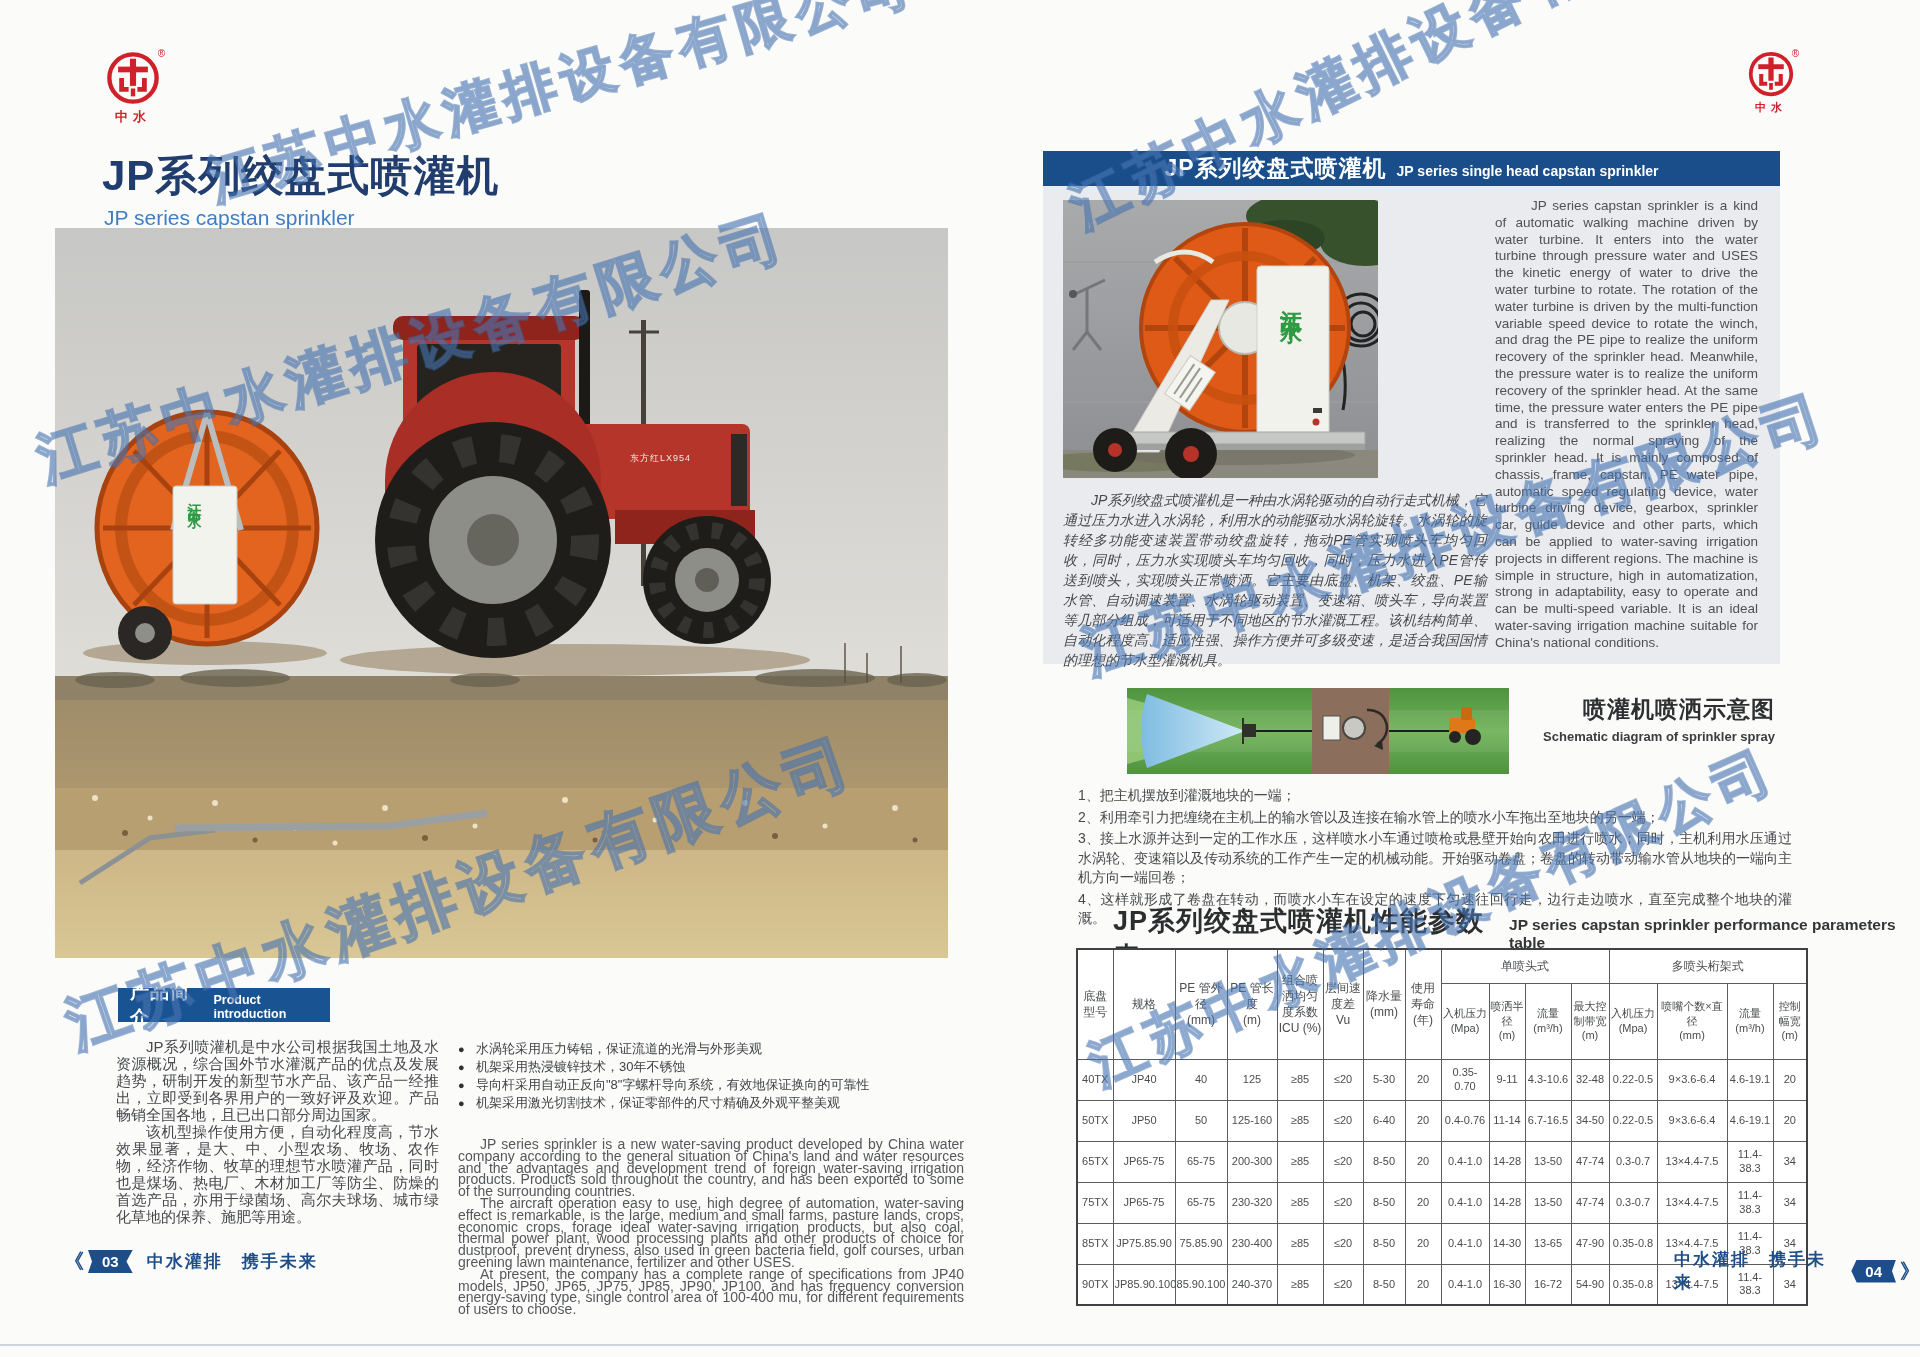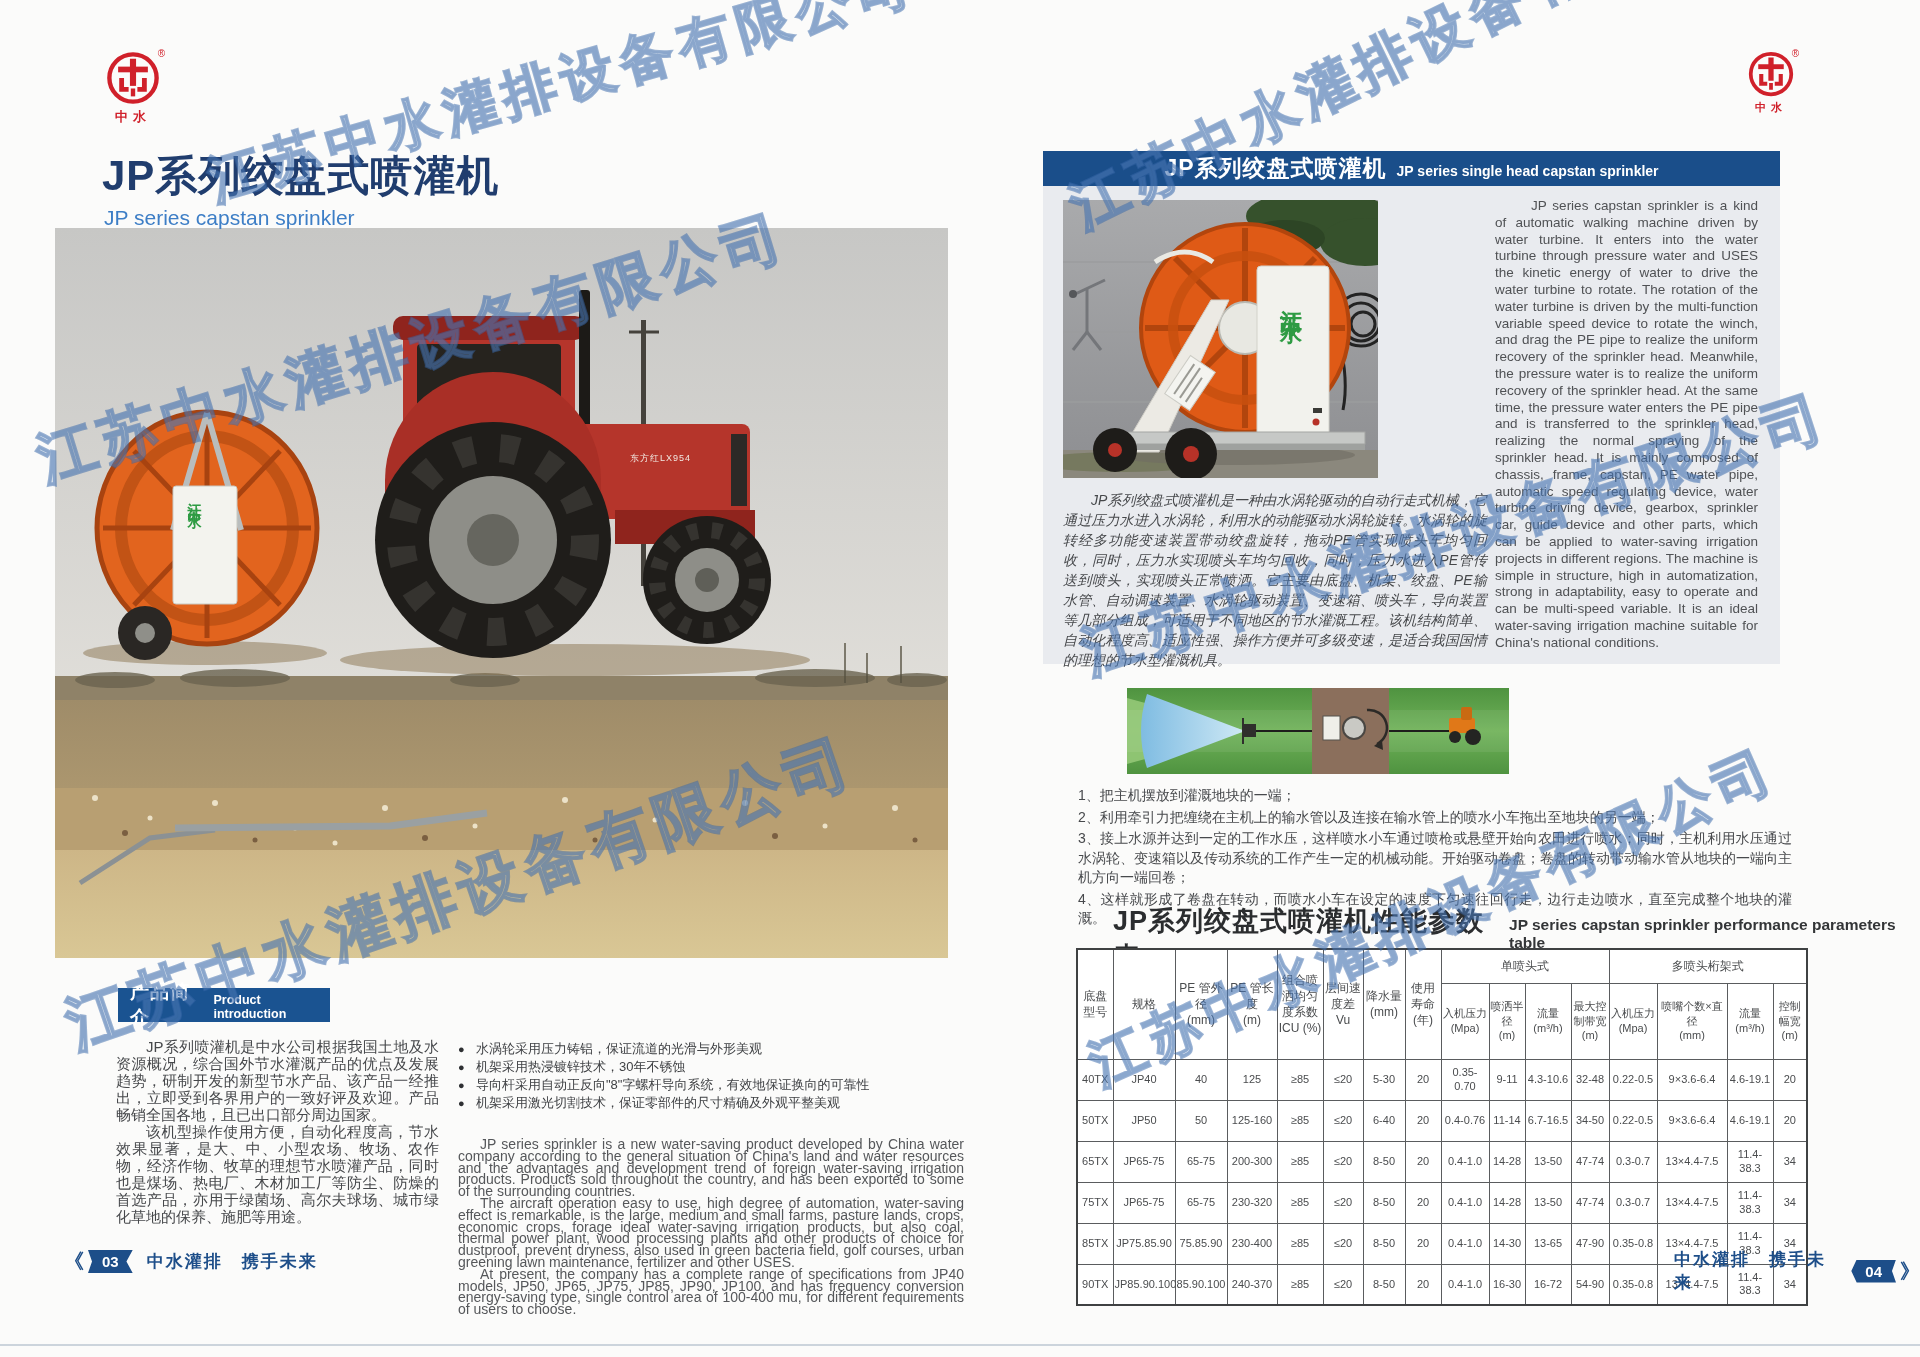--- a/index.html
+++ b/index.html
@@ -354,20 +354,24 @@
       <rect x="196" y="28" width="17" height="24" fill="#efefe9" stroke="#55524d"></rect>
       <circle cx="227" cy="40" r="11" fill="#c9c9c4" stroke="#4a4743" stroke-width="2"></circle>
       <path d="M240,22 a18,18 0 0 1 10,34" stroke="#2c2a27" stroke-width="2.5" fill="none"></path>
       <polygon points="247,58 255,52 256,62" fill="#2c2a27"></polygon>
       <line x1="262" y1="43" x2="322" y2="43" stroke="#1e1e1c" stroke-width="2"></line>
       <rect x="322" y="30" width="26" height="15" fill="#e07818" rx="2"></rect>
       <rect x="334" y="19" width="11" height="13" fill="#c96a12" rx="2"></rect>
       <circle cx="328" cy="49" r="6" fill="#242422"></circle>
         <circle cx="346" cy="49" r="8" fill="#242422"></circle>
     </svg>
+  </div>
+  <div class="abs" id="schematic-title">
+    <div class="zh">喷灌机喷洒示意图</div>
+    <div class="en">Schematic diagram of sprinkler spray</div>
   </div>
 
   <div class="abs" id="steps">
     <p>1、把主机摆放到灌溉地块的一端；</p>
     <p>2、利用牵引力把缠绕在主机上的输水管以及连接在输水管上的喷水小车拖出至地块的另一端；</p>
     <p>3、接上水源并达到一定的工作水压，这样喷水小车通过喷枪或悬壁开始向农田进行喷水；同时，主机利用水压通过水涡轮、变速箱以及传动系统的工作产生一定的机械动能。开始驱动卷盘；卷盘的转动带动输水管从地块的一端向主机方向一端回卷；</p>
     <p>4、这样就形成了卷盘在转动，而喷水小车在设定的速度下匀速往回行走，边行走边喷水，直至完成整个地块的灌溉。</p>
   </div>
 
   <div class="abs" id="table-title">

